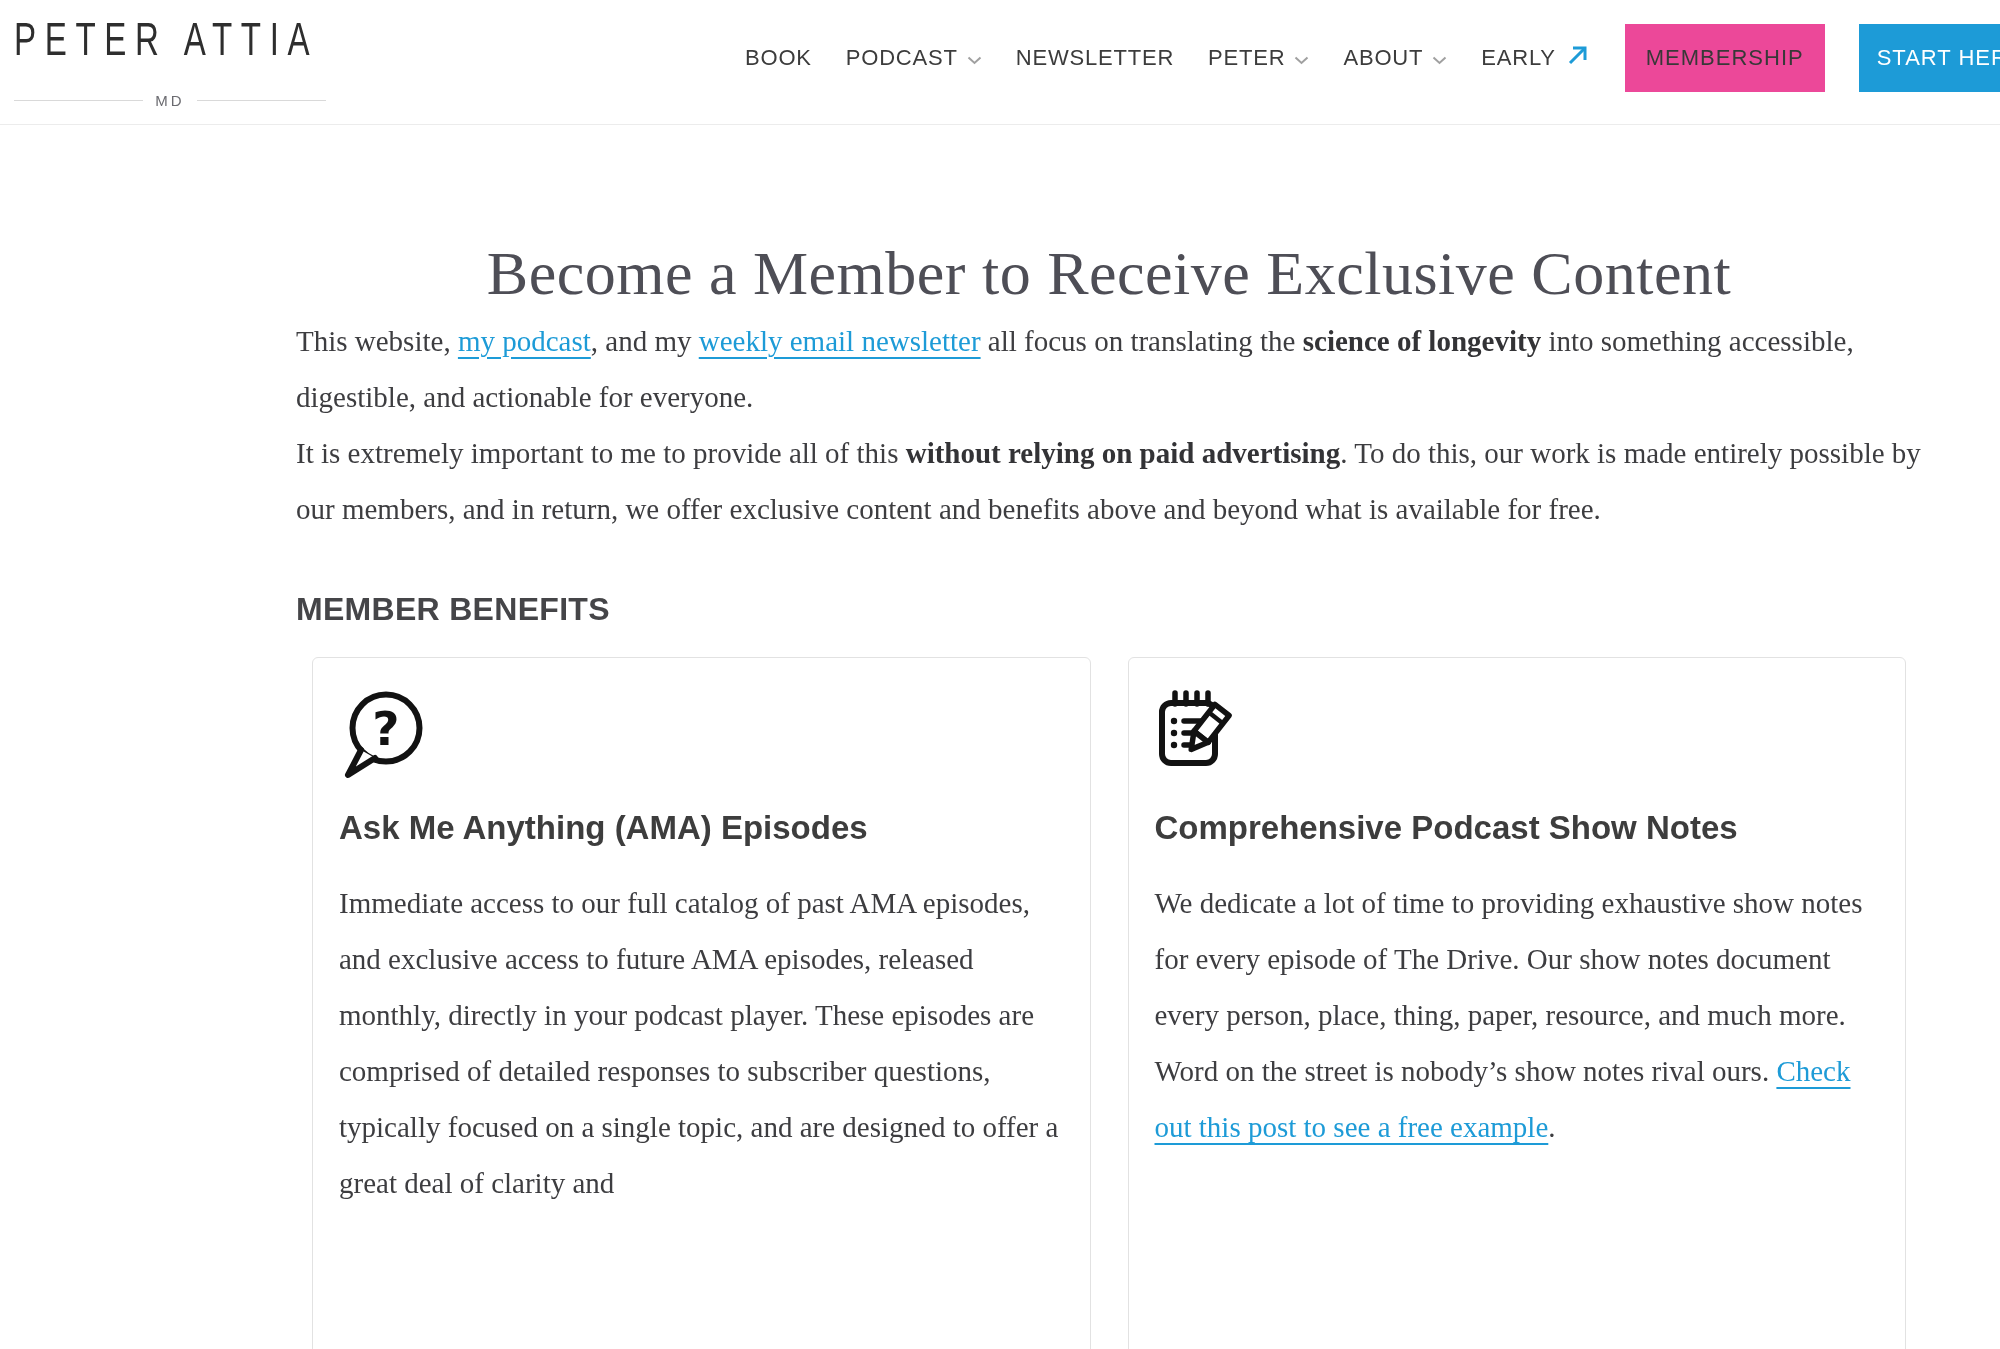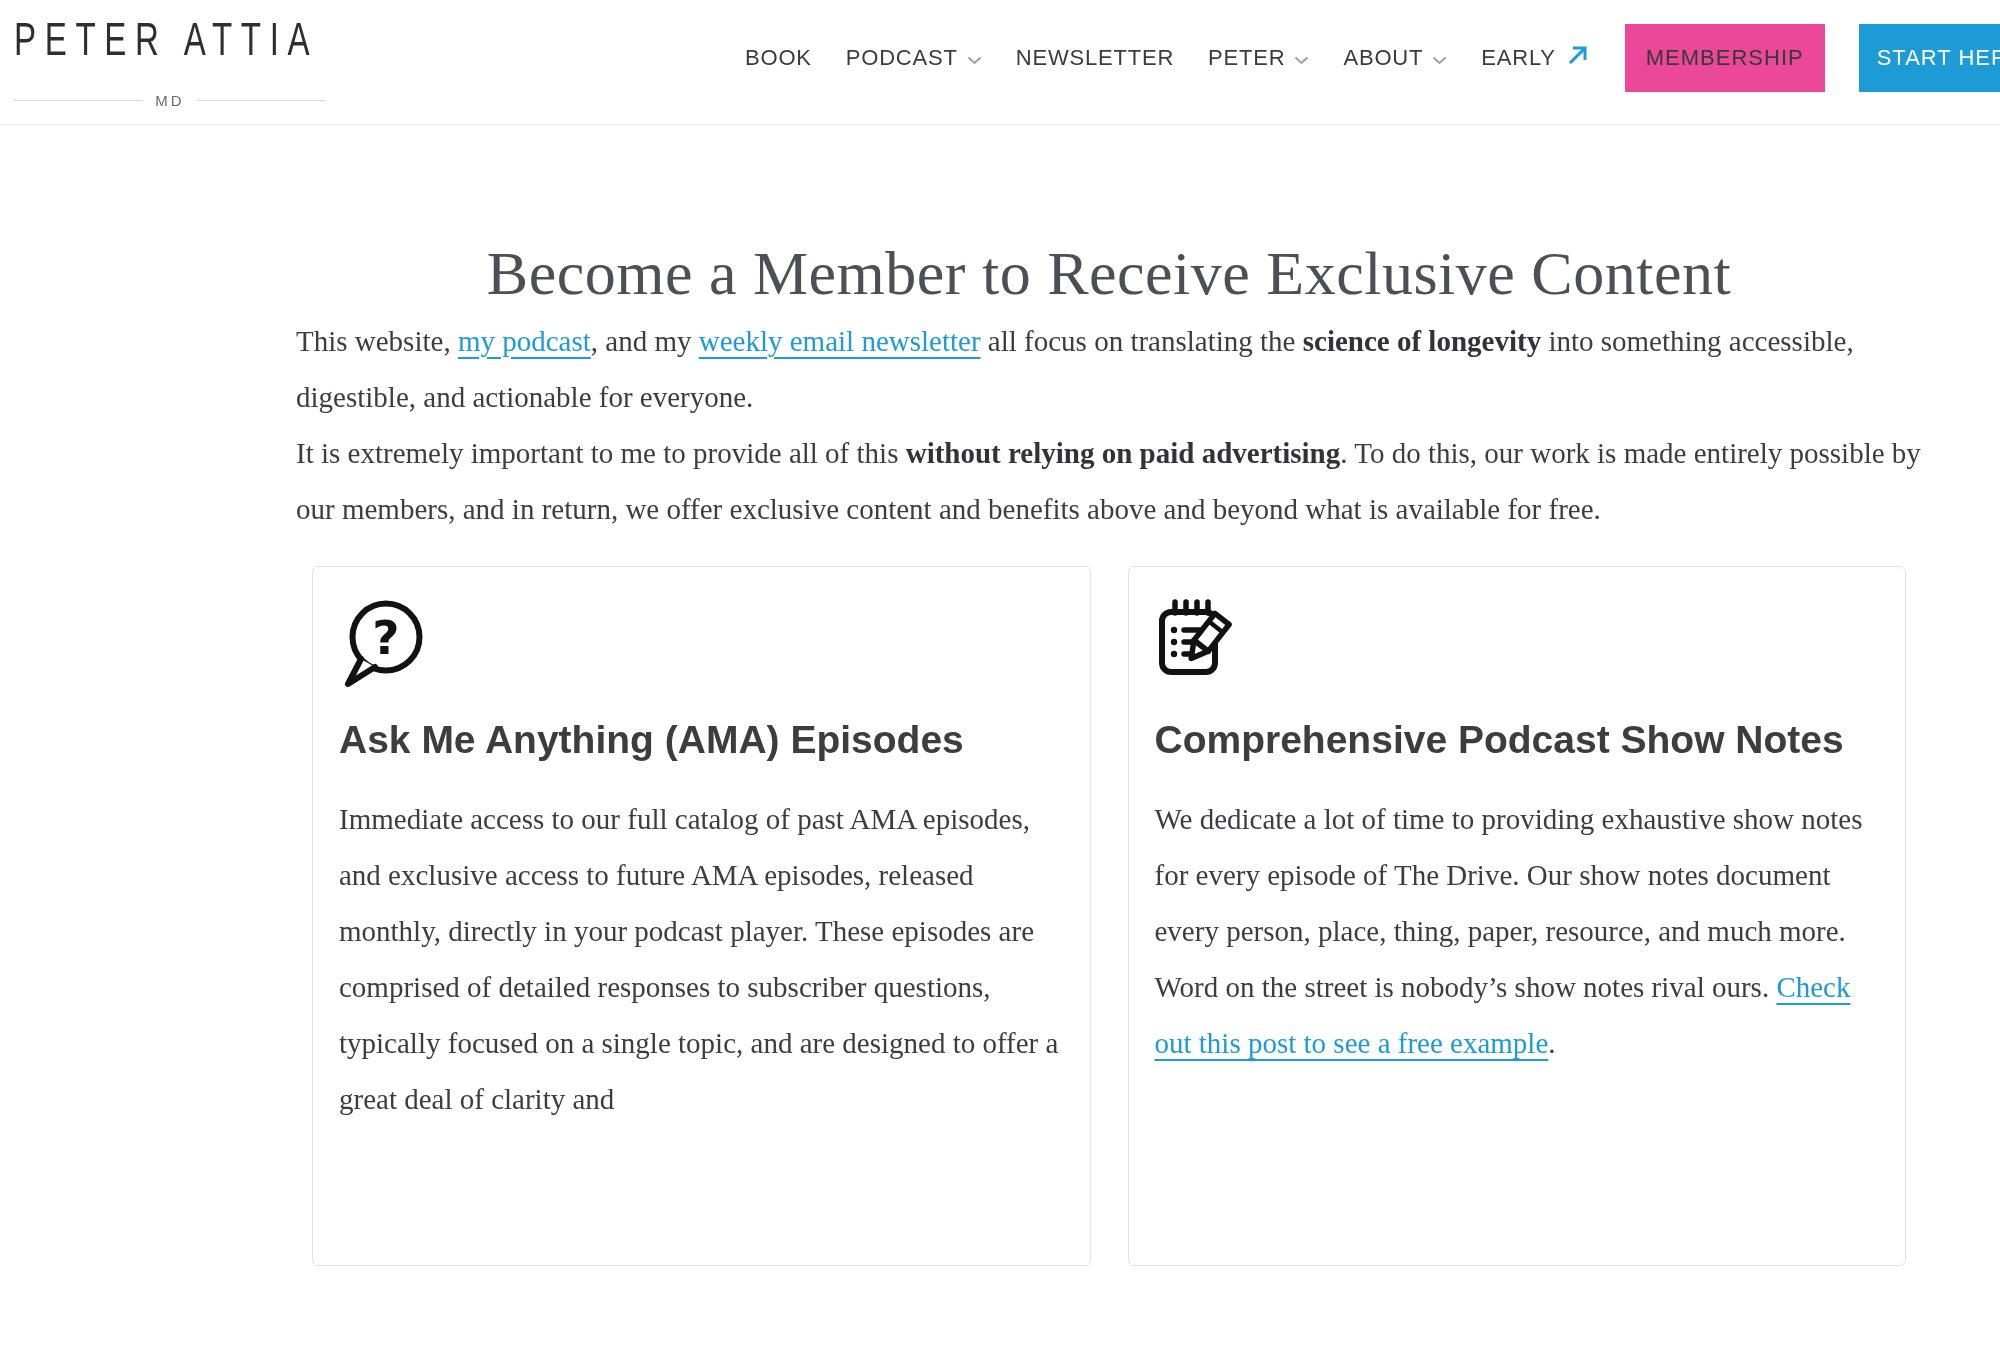--- a/index.html
+++ b/index.html
@@ -78,21 +78,21 @@
   .cards { display: flex; gap: 37px; margin-top: 29px; padding: 0 16px; width: 1626px; }
   .card {
     width: 787px; height: 700px;
     border: 1px solid #e2e2e2; border-radius: 6px;
     padding: 30px 26px; background: #fff;
   }
   .card .icon { height: 88px; margin-bottom: 32px; }
   .card h3 {
     margin: 0;
     font-family: "Liberation Sans", sans-serif;
-    font-weight: 700; font-size: 39px; line-height: 1.2; color: #3d3d3d;
+    font-weight: 700; font-size: 33px; line-height: 1.2; color: #3d3d3d;
   }
   .card p.body { width: auto; margin-top: 28px; }
 </style>
 </head>
 <body>
 
 <div class="page">
 
   <header>
     <a class="logo">
@@ -141,20 +141,21 @@
     </nav>
   </header>
 
   <main>
     <h1>Become a Member to Receive Exclusive Content</h1>
 
     <p class="body p1"><span>This website, </span><a class="link">my podcast</a><span>, and my </span><a class="link">weekly email newsletter</a><span> all focus on translating the </span><strong>science of longevity</strong><span> into something accessible, digestible, and actionable for everyone.</span></p>
 
     <p class="body p2"><span>It is extremely important to me to provide all of this </span><strong>without relying on paid advertising</strong><span>. To do this, our work is made entirely possible by our members, and in return, we offer exclusive content and benefits above and beyond what is available for free.</span></p>
 
+    <h2>MEMBER BENEFITS</h2>
 
     <div class="cards">
 
       <div class="card">
         <div class="icon">
           <svg width="88" height="92" viewBox="0 0 88 92">
             <circle cx="47" cy="40" r="33.5" fill="none" stroke="#121212" stroke-width="6"></circle>
             <path d="M22 62 L9 87 L36 70 Z" fill="#ffffff"></path>
             <path d="M22 62 L9 87 L36 70" fill="none" stroke="#121212" stroke-width="6" stroke-linejoin="round" stroke-linecap="round"></path>
             <text x="47" y="57" text-anchor="middle" font-family="DejaVu Sans, sans-serif" font-size="47" font-weight="bold" fill="#121212">?</text>

